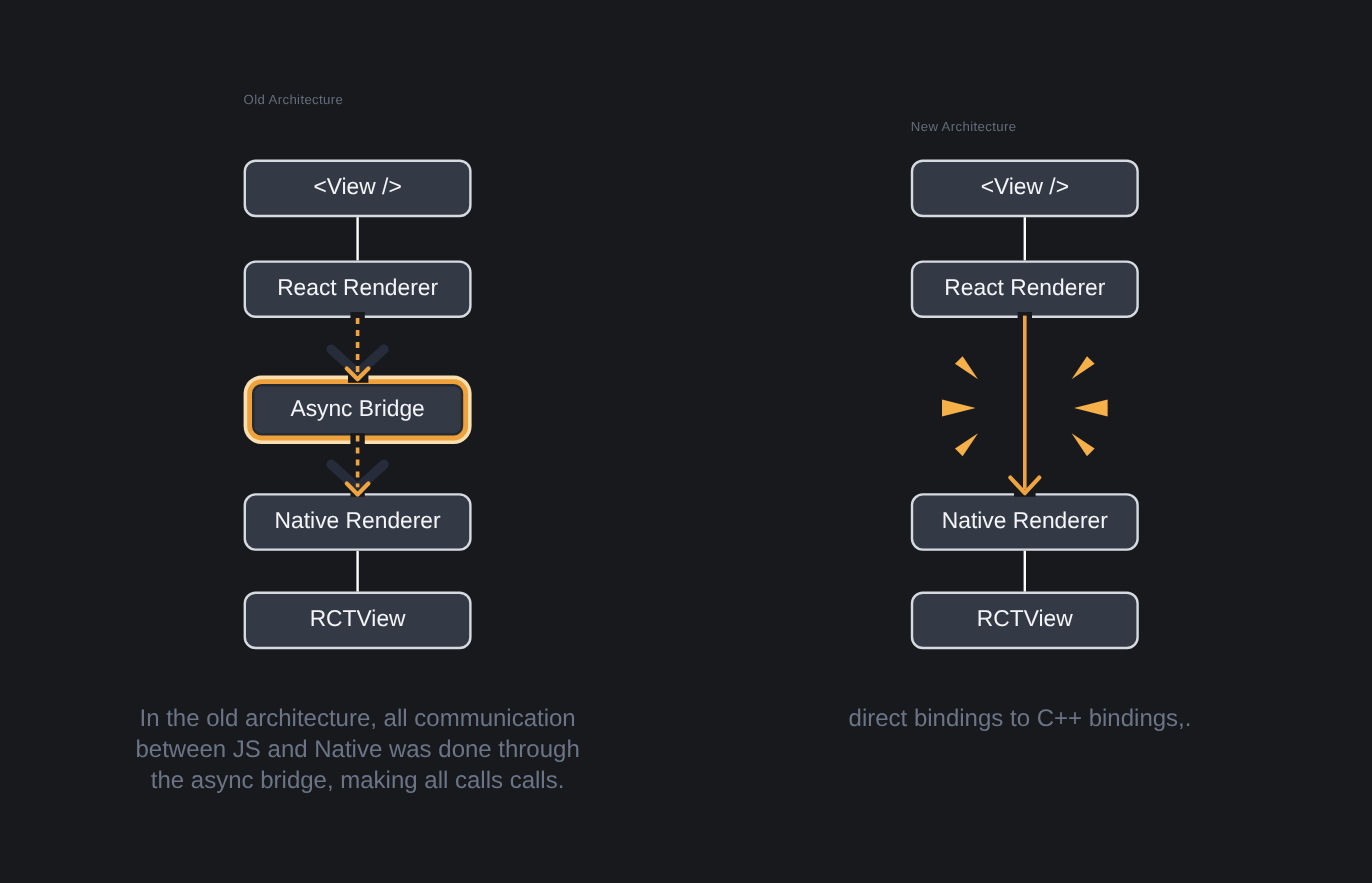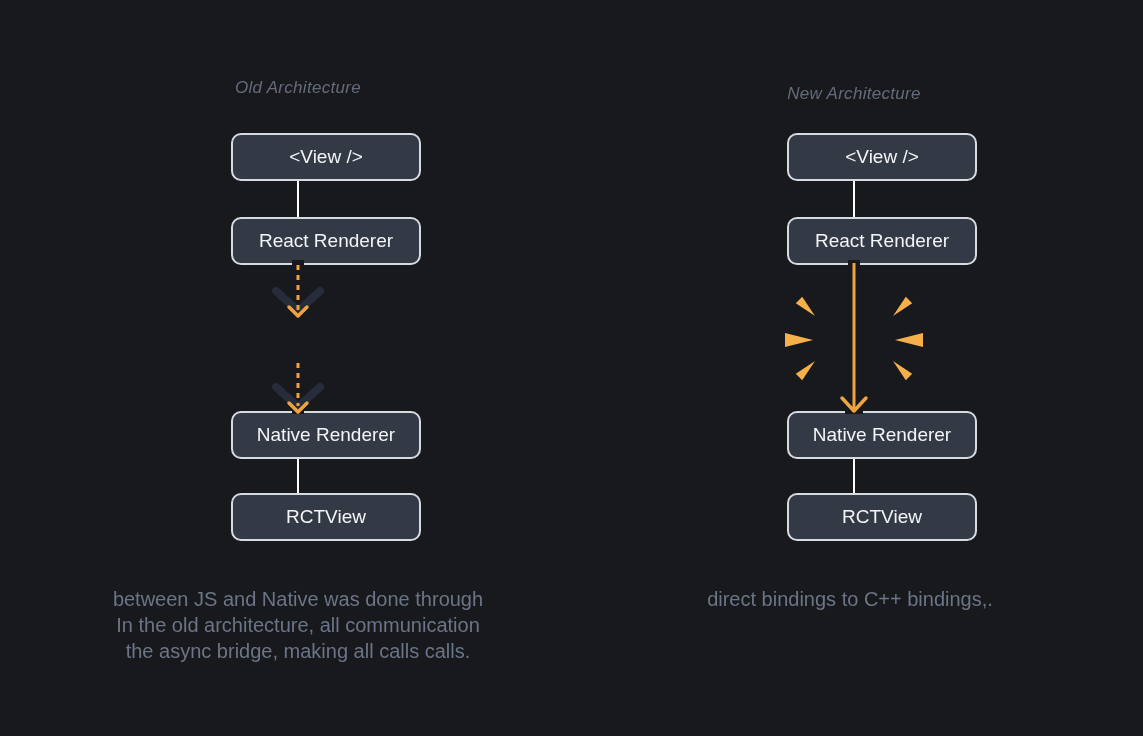--- a/index.html
+++ b/index.html
@@ -11,41 +11,38 @@
   .stage {
     position: relative;
     width: 1143px;
     height: 736px;
     background: #18191d;
     overflow: hidden;
   }
   .col-title {
     position: absolute;
     width: 190px;
-    text-align: center;
     color: #646c7b;
-    font-size: 17px;
+    font-size: 11px;
     letter-spacing: 0.3px;
-    font-style: italic;
   }
   .node {
     position: absolute;
     box-sizing: border-box;
     width: 190px;
     height: 48px;
     background: #343a45;
     border: 2px solid #d6dae1;
     border-radius: 10px;
     display: flex;
     align-items: center;
     justify-content: center;
     color: #f3f4f7;
     font-size: 19px;
     white-space: nowrap;
-    margin-left: 28px;
   }
   
   .hl-outer {
     position: absolute;
     box-sizing: border-box;
     width: 190px;
     height: 57px;
     background: #f8dfb0;
     border-radius: 15px;
     padding: 3px;
@@ -94,36 +91,43 @@
   <div class="col-title" style="left:203px; top:78px;">Old Architecture</div>
 
   <div class="node" style="left:203px; top:133px;">
     <span>&lt;View /&gt;</span>
   </div>
 
   <div class="node" style="left:203px; top:217px;">
     <span>React Renderer</span>
   </div>
 
+  <div class="hl-outer" style="left:203px; top:313px;">
+    <div class="hl-mid">
+      <div class="hl-box">
+        <span>Async Bridge</span>
+      </div>
+    </div>
+  </div>
 
   <div class="node" style="left:203px; top:411px;">
     <span>Native Renderer</span>
   </div>
 
   <div class="node" style="left:203px; top:493px;">
     <span>RCTView</span>
   </div>
 
   <div class="caption" style="left:88px; top:586px; width:420px;">
+    <div>In the old architecture, all communication</div>
     <div>between JS and Native was done through</div>
-    <div>In the old architecture, all communication</div>
     <div>the async bridge, making all calls calls.</div>
   </div>
 
-  <div class="col-title" style="left:759px; top:84px;">New Architecture</div>
+  <div class="col-title" style="left:759px; top:100px;">New Architecture</div>
 
   <div class="node" style="left:759px; top:133px;">
     <span>&lt;View /&gt;</span>
   </div>
 
   <div class="node" style="left:759px; top:217px;">
     <span>React Renderer</span>
   </div>
 
   <div class="node" style="left:759px; top:411px;">

